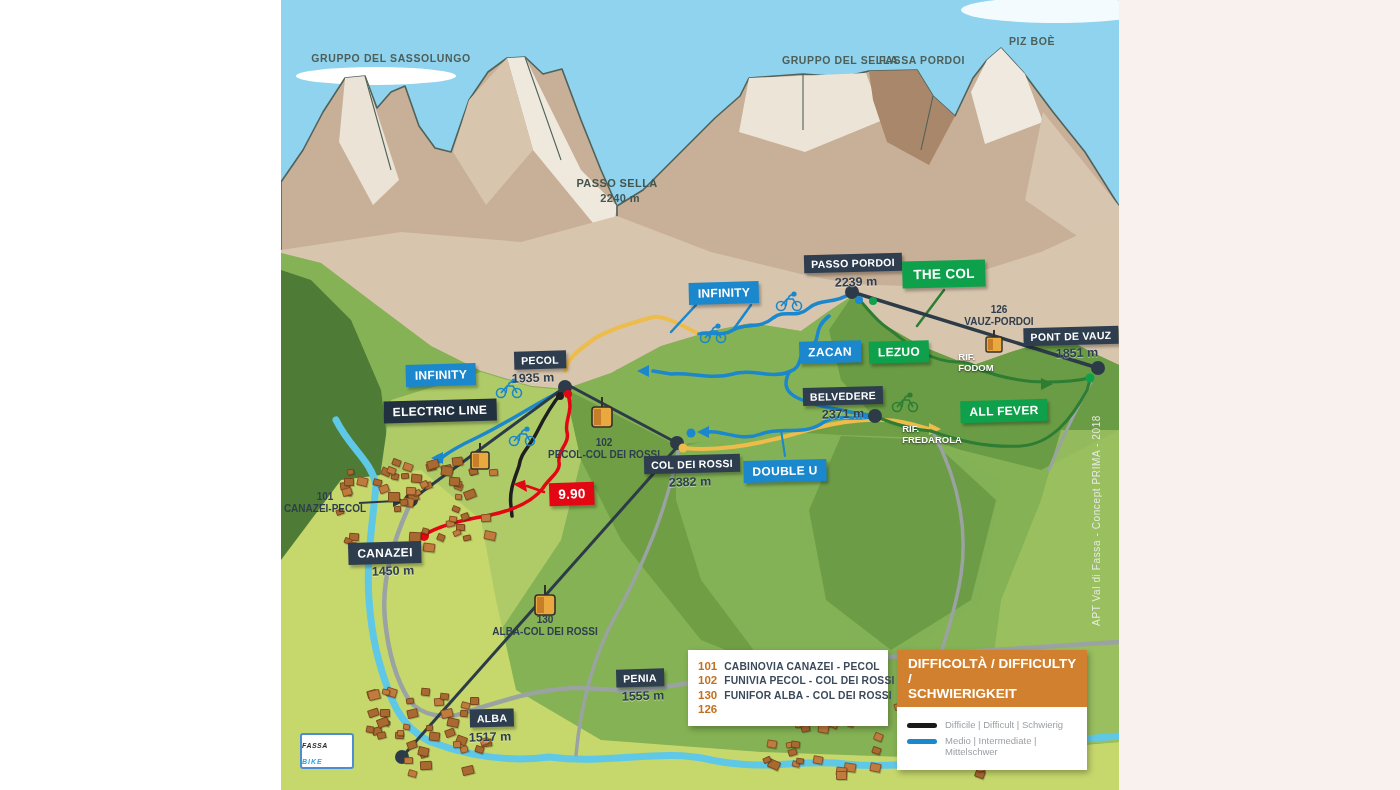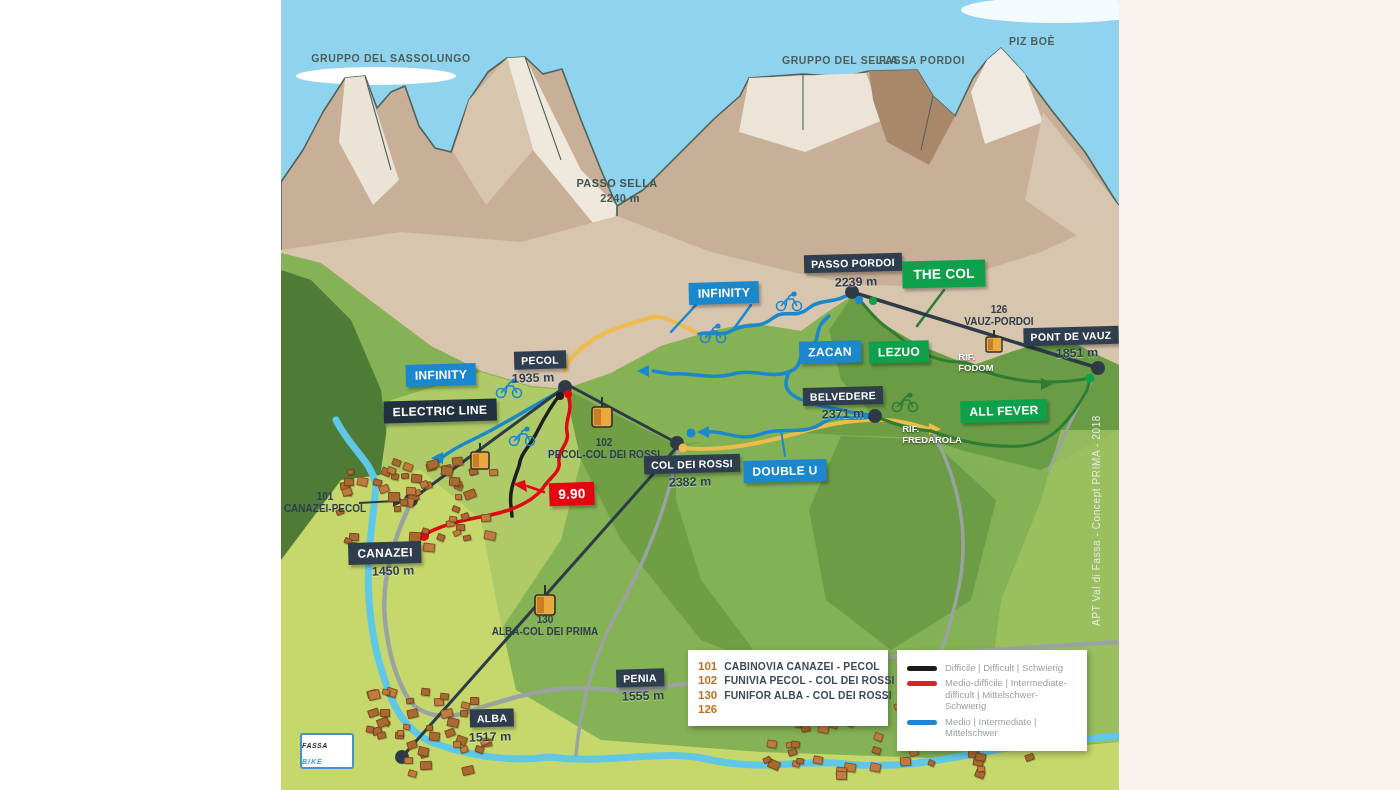--- a/index.html
+++ b/index.html
@@ -434,21 +434,21 @@
     <div class="liftlbl" style="left:44px;top:503px">
       <span>101</span><br>
       <span>CANAZEI-PECOL</span>
     </div>
     <div class="liftlbl" style="left:323px;top:449px">
       <span>102</span><br>
       <span>PECOL-COL DEI ROSSI</span>
     </div>
     <div class="liftlbl" style="left:264px;top:626px">
       <span>130</span><br>
-      <span>ALBA-COL DEI PRIMA</span>
+      <span>ALBA-COL DEI ROSSI</span>
     </div>
     <div class="liftlbl" style="left:718px;top:316px">
       <span>126</span><br>
       <span>VAUZ-PORDOI</span>
     </div>
 
     <div class="refuge" style="left:695px;top:363px">
       <span>RIF.</span><br>
       <span>FODOM</span>
     </div>
@@ -472,28 +472,28 @@
           <span class="nm">FUNIFOR ALBA - COL DEI ROSSI</span>
         </div>
         <div class="row">
           <span class="num">126</span>
 
         </div>
       </div>
     </div>
 
     <div class="legend df" style="left:616px;top:650px;width:190px">
+      <div class="hdr">
+        <div>DIFFICOLTÀ / DIFFICULTY /</div>
+        <div>SCHWIERIGKEIT</div>
+      </div>
       <div class="bd">
         <div class="row">
           <span class="bar" style="background: rgb(26, 26, 26);"></span>
           <span class="lab">Difficile | Difficult | Schwierig</span>
-        </div>
-        <div class="row">
-          <span class="bar" style="background: rgb(216, 35, 46);"></span>
-          <span class="lab">Medio-difficile | Intermediate-difficult | Mittelschwer-Schwierig</span>
         </div>
         <div class="row">
           <span class="bar" style="background: rgb(27, 135, 204);"></span>
           <span class="lab">Medio | Intermediate | Mittelschwer</span>
         </div>
 
       </div>
     </div>
 
     <div class="credit" style="left:810px;top:415px">APT Val di Fassa - Concept PRIMA - 2018</div>

